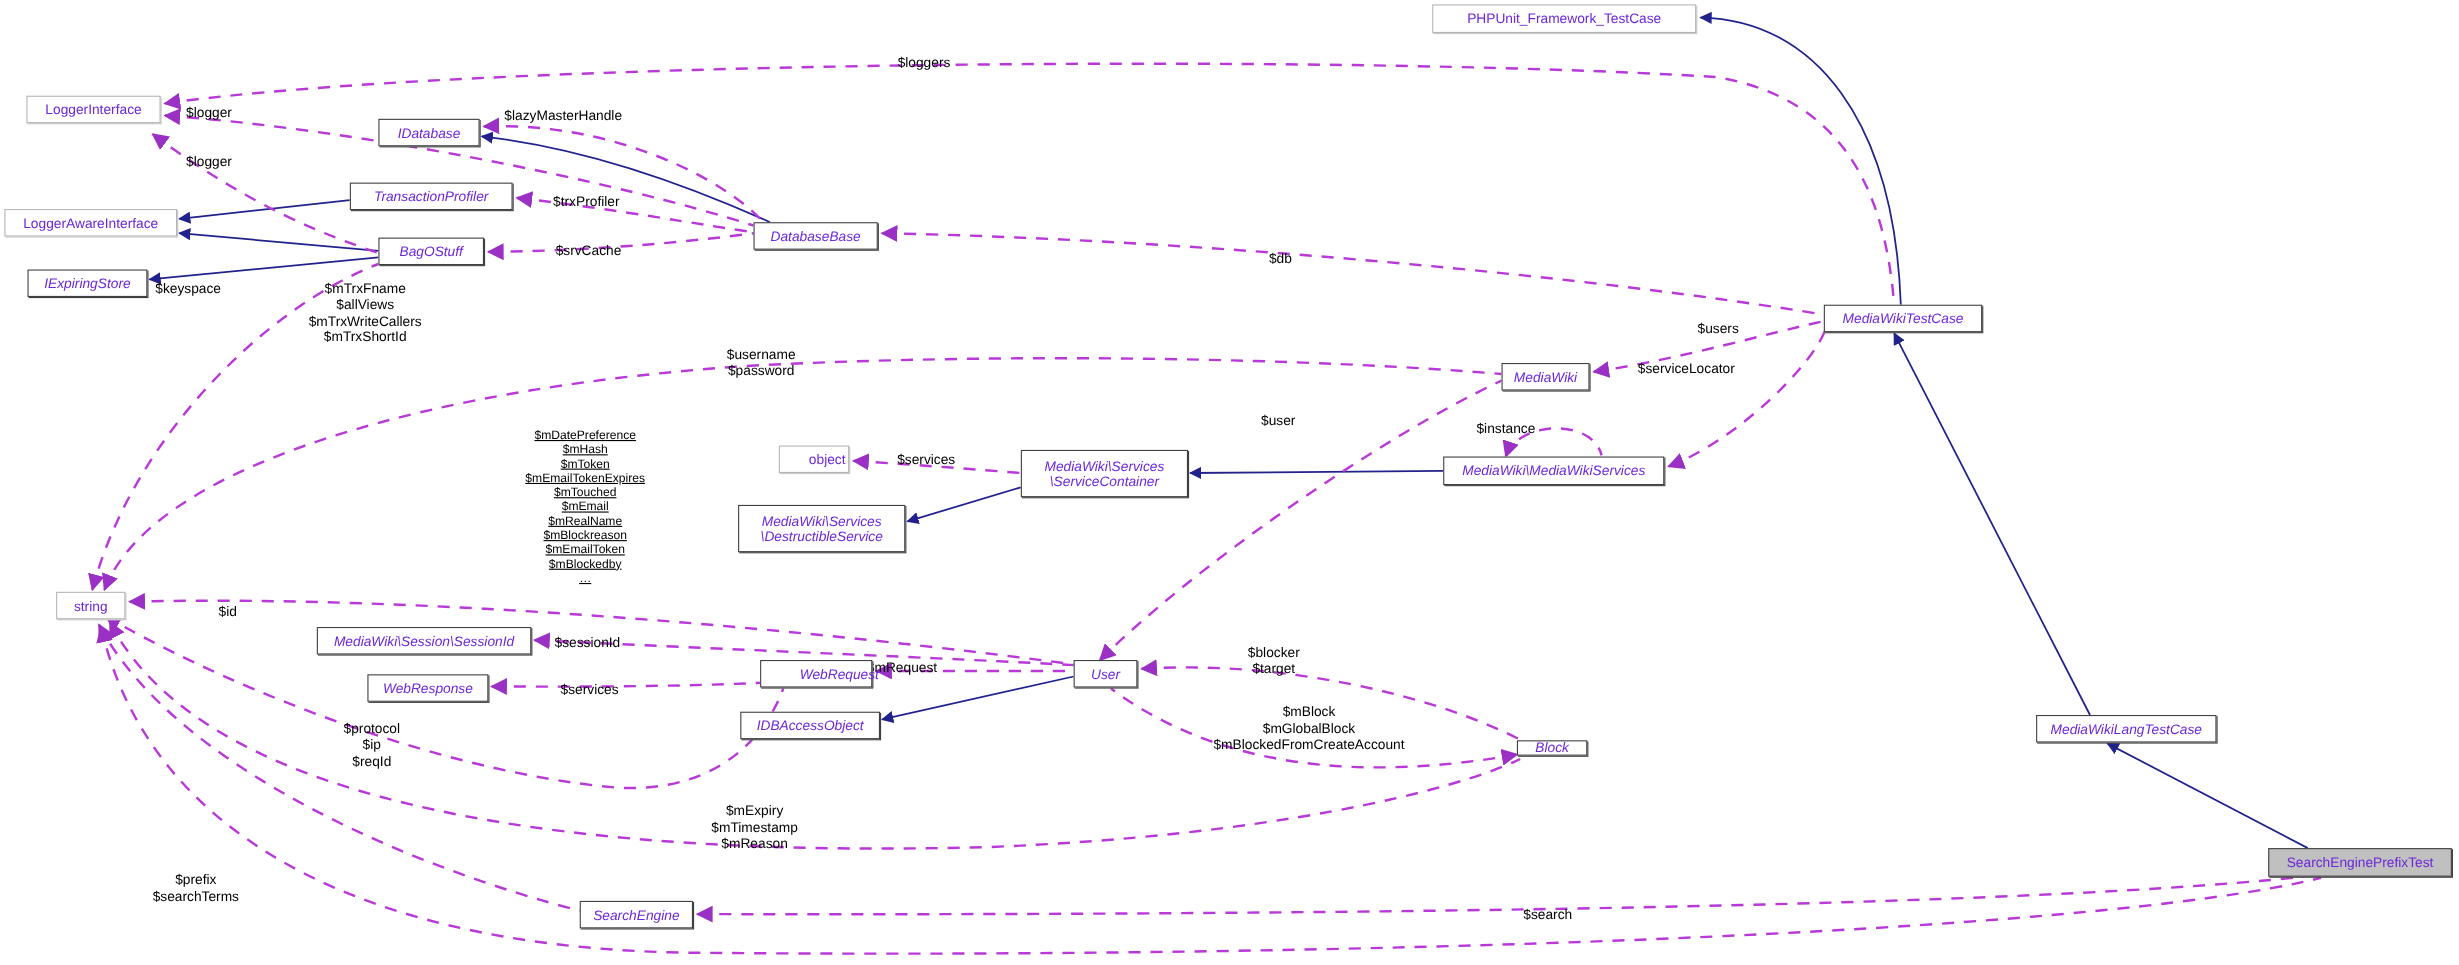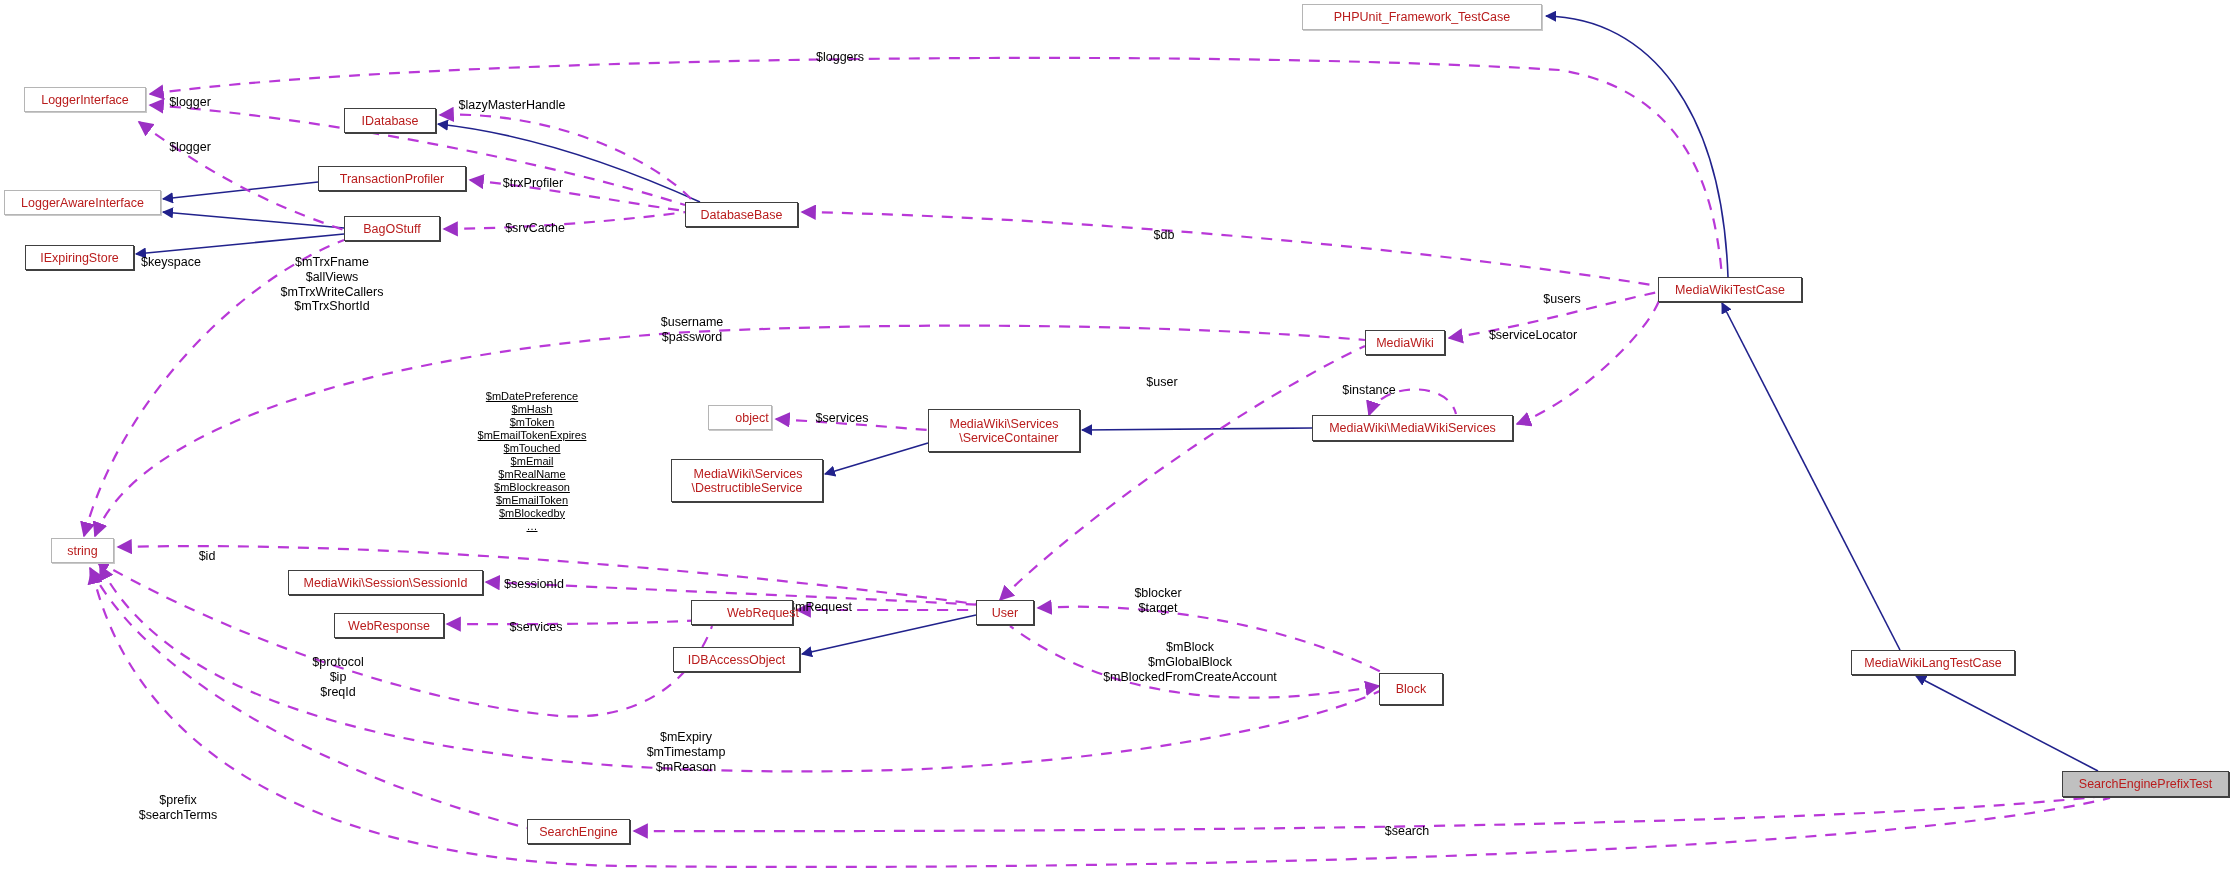--- a/index.html
+++ b/index.html
@@ -21,30 +21,31 @@
     width: 2235px;
     height: 877px;
     pointer-events: none;
   }
   .node {
     position: absolute;
     box-sizing: border-box;
     display: flex;
     align-items: center;
     justify-content: center;
-    text-align: right;
+    text-align: center;
     line-height: 1.12;
-    color: #b91c1c;
+    color: #6d28d9;
     background: #ffffff;
     white-space: pre;
     z-index: 5;
   }
   .node.solid {
     border: 1px solid #404040;
     box-shadow: 1px 1px 0 0 #404040;
+    font-style: italic;
   }
   .node.faint {
     border: 1px solid #b5b5b5;
     box-shadow: 1px 1px 0 0 #c8c8c8;
   }
   .node.highlight {
     background: #c0c0c0;
     border: 1px solid #404040;
     box-shadow: 1px 1px 0 0 #404040;
   }
@@ -174,21 +175,21 @@
   <div class="node solid" style="left: 1312px; top: 415px; width: 201px; height: 26px; font-size: 12.5px;">MediaWiki\MediaWikiServices</div>
   <div class="node solid" style="left: 671px; top: 459px; width: 152px; height: 43px; font-size: 12.5px;">MediaWiki\Services
 \DestructibleService</div>
   <div class="node faint" style="left: 51px; top: 538px; width: 63px; height: 25px; font-size: 12.5px;">string</div>
   <div class="node solid" style="left: 288px; top: 570px; width: 195px; height: 25px; font-size: 12.5px;">MediaWiki\Session\SessionId</div>
   <div class="node solid" style="left: 691px; top: 600px; width: 102px; height: 25px; font-size: 12.5px; padding-left: 42px;">WebRequest</div>
   <div class="node solid" style="left: 976px; top: 600px; width: 58px; height: 25px; font-size: 12.5px;">User</div>
   <div class="node solid" style="left: 334px; top: 613px; width: 110px; height: 25px; font-size: 12.5px;">WebResponse</div>
   <div class="node solid" style="left: 673px; top: 647px; width: 127px; height: 25px; font-size: 12.5px;">IDBAccessObject</div>
   <div class="node solid" style="left: 1851px; top: 650px; width: 164px; height: 25px; font-size: 12.5px;">MediaWikiLangTestCase</div>
-  <div class="node solid" style="left: 1379px; top: 673px; width: 64px; height: 32px; font-size: 12.5px;">Block</div>
+  <div class="node solid" style="left: 1379px; top: 673px; width: 64px; height: 14px; font-size: 12.5px;">Block</div>
   <div class="node highlight" style="left: 2062px; top: 771px; width: 167px; height: 26px; font-size: 12.5px;">SearchEnginePrefixTest</div>
   <div class="node solid" style="left: 527px; top: 819px; width: 103px; height: 25px; font-size: 12.5px;">SearchEngine</div>
 
   <div class="edge-label" style="left: 840px; top: 50px; font-size: 12.5px; transform: translate(-50%, 0px);">$loggers</div>
   <div class="edge-label" style="left: 512px; top: 98px; font-size: 12.5px; transform: translate(-50%, 0px);">$lazyMasterHandle</div>
   <div class="edge-label" style="left: 190px; top: 95px; font-size: 12.5px; transform: translate(-50%, 0px);">$logger</div>
   <div class="edge-label" style="left: 190px; top: 140px; font-size: 12.5px; transform: translate(-50%, 0px);">$logger</div>
   <div class="edge-label" style="left: 533px; top: 176px; font-size: 12.5px; transform: translate(-50%, 0px);">$trxProfiler</div>
   <div class="edge-label" style="left: 535px; top: 221px; font-size: 12.5px; transform: translate(-50%, 0px);">$srvCache</div>
   <div class="edge-label" style="left: 1164px; top: 228px; font-size: 12.5px; transform: translate(-50%, 0px);">$db</div>

